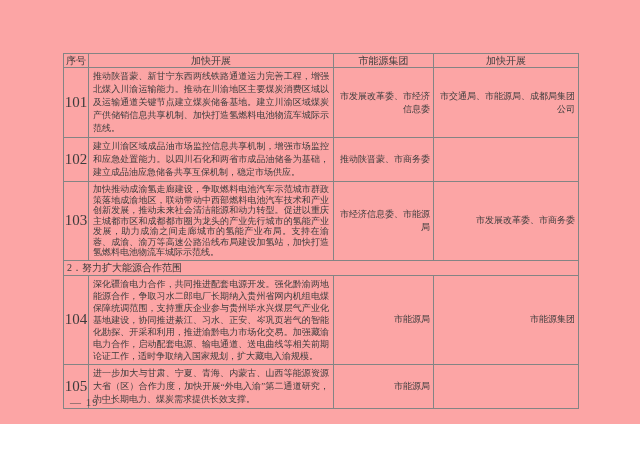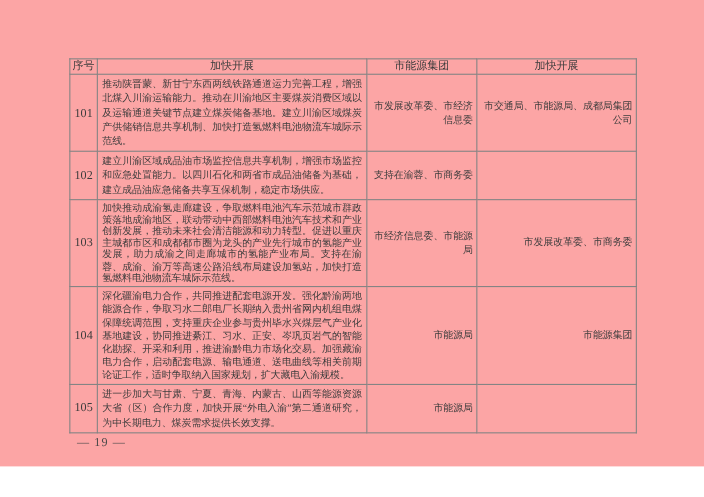--- a/index.html
+++ b/index.html
@@ -32,21 +32,21 @@
   }
   .doc-table th {
     font-size: 10px;
     height: 14px;
     padding: 0 2px;
     text-align: center;
     line-height: 12px;
   }
   td.no-cell {
     text-align: center;
-    font-size: 11px;
+    font-size: 15px;
     font-family: "Liberation Serif", "DejaVu Serif", serif;
   }
   td.task-cell {
     font-size: 9px;
     line-height: 13px;
     padding: 2px 4px;
     text-align: justify;
     text-justify: inter-ideograph;
   }
   td.unit-cell {
@@ -101,28 +101,31 @@
     <tbody>
       <tr class="row-101">
         <td class="no-cell">101</td>
         <td class="task-cell">推动陕晋蒙、新甘宁东西两线铁路通道运力完善工程，增强北煤入川渝运输能力。推动在川渝地区主要煤炭消费区域以及运输通道关键节点建立煤炭储备基地。建立川渝区域煤炭产供储销信息共享机制、加快打造氢燃料电池物流车城际示范线。</td>
         <td class="unit-cell">市发展改革委、市经济信息委</td>
         <td class="unit-cell">市交通局、市能源局、成都局集团公司</td>
       </tr>
       <tr class="row-102">
         <td class="no-cell">102</td>
         <td class="task-cell">建立川渝区域成品油市场监控信息共享机制，增强市场监控和应急处置能力。以四川石化和两省市成品油储备为基础，建立成品油应急储备共享互保机制，稳定市场供应。</td>
-        <td class="unit-cell">支持在渝蓉、市商务委</td>
+        <td class="unit-cell">推动陕晋蒙、市商务委</td>
         <td class="unit-cell"></td>
       </tr>
       <tr class="row-103">
         <td class="no-cell">103</td>
         <td class="task-cell">加快推动成渝氢走廊建设，争取燃料电池汽车示范城市群政策落地成渝地区，联动带动中西部燃料电池汽车技术和产业创新发展，推动未来社会清洁能源和动力转型。促进以重庆主城都市区和成都都市圈为龙头的产业先行城市的氢能产业发展，助力成渝之间走廊城市的氢能产业布局。支持在渝蓉、成渝、渝万等高速公路沿线布局建设加氢站，加快打造氢燃料电池物流车城际示范线。</td>
         <td class="unit-cell">市经济信息委、市能源局</td>
         <td class="unit-cell">市发展改革委、市商务委</td>
+      </tr>
+      <tr class="section-row">
+        <td colspan="4">2．努力扩大能源合作范围</td>
       </tr>
       <tr class="row-104">
         <td class="no-cell">104</td>
         <td class="task-cell">深化疆渝电力合作，共同推进配套电源开发。强化黔渝两地能源合作，争取习水二郎电厂长期纳入贵州省网内机组电煤保障统调范围，支持重庆企业参与贵州毕水兴煤层气产业化基地建设，协同推进綦江、习水、正安、岑巩页岩气的智能化勘探、开采和利用，推进渝黔电力市场化交易。加强藏渝电力合作，启动配套电源、输电通道、送电曲线等相关前期论证工作，适时争取纳入国家规划，扩大藏电入渝规模。</td>
         <td class="unit-cell">市能源局</td>
         <td class="unit-cell">市能源集团</td>
       </tr>
       <tr class="row-105">
         <td class="no-cell">105</td>
         <td class="task-cell">进一步加大与甘肃、宁夏、青海、内蒙古、山西等能源资源大省（区）合作力度，加快开展“外电入渝”第二通道研究，为中长期电力、煤炭需求提供长效支撑。</td>

